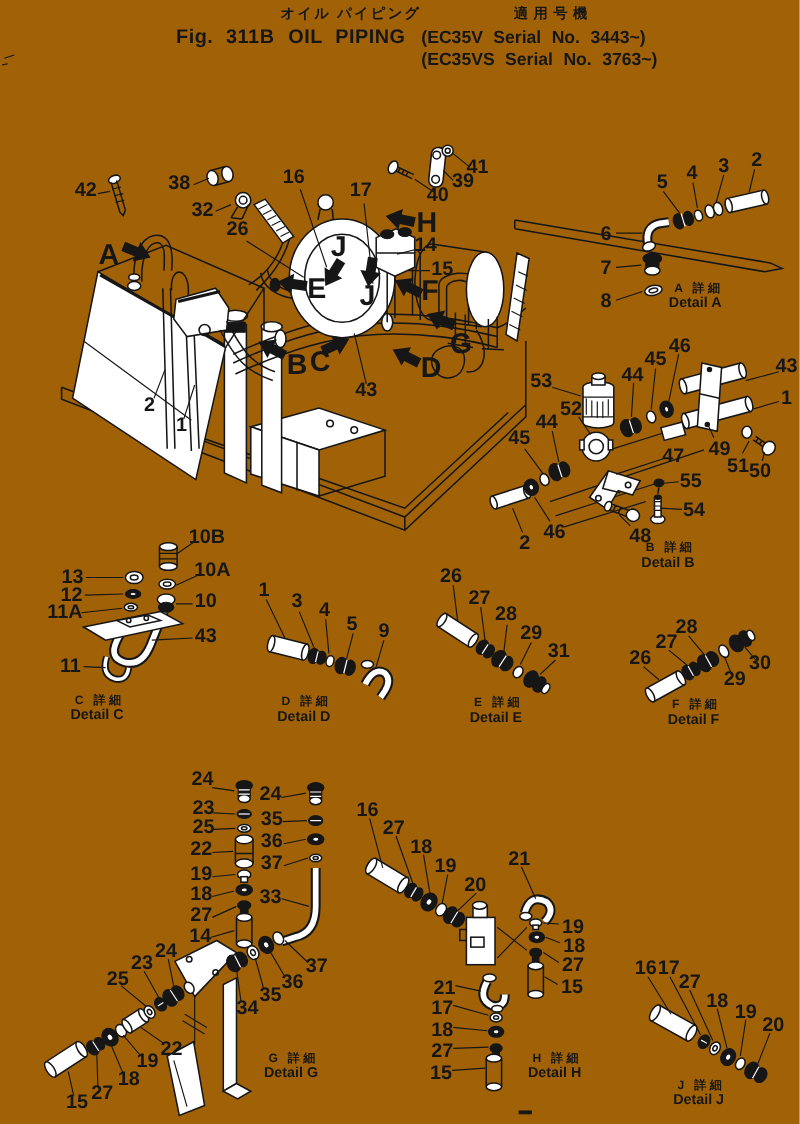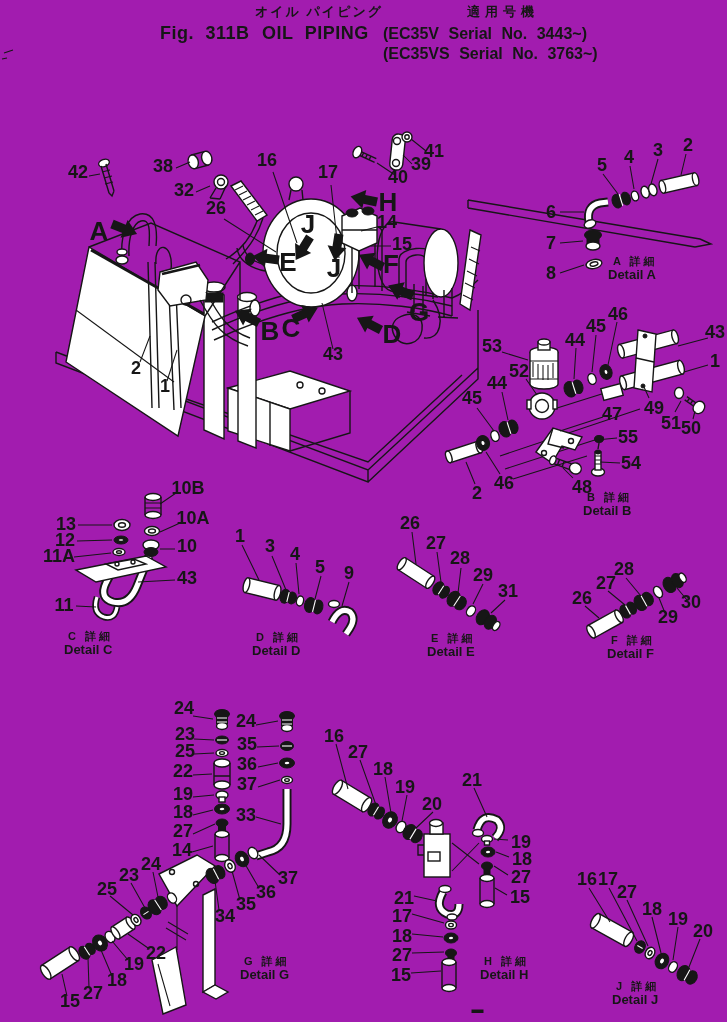--- a/index.html
+++ b/index.html
@@ -1,16 +1,16 @@
 <!DOCTYPE html>
 <html><head>
 <meta charset="utf-8">
 <style>
   html,body{margin:0;padding:0;background:#e8e8e8;}
-  .page{position:relative;width:727px;height:1022px;background:#a21caf;overflow:hidden;
+  .page{position:relative;width:727px;height:1022px;background:#a16207;overflow:hidden;
         font-family:"Liberation Sans",sans-serif;}
   svg{position:absolute;left:0;top:0;}
   text{fill:#161616;font-family:"Liberation Sans",sans-serif;font-weight:bold;}
   .num{font-size:18px;text-anchor:middle;}
   .letter{font-size:26px;text-anchor:middle;}
   .titleTxt{font-size:18px;letter-spacing:.5px;word-spacing:6px;}
   .jpTxt{font-size:13px;letter-spacing:2px;}
   .jpWide{font-size:13px;letter-spacing:5px;}
   .serialTxt{font-size:16px;word-spacing:5px;}
   .dlblJp{font-size:11px;letter-spacing:3px;}

